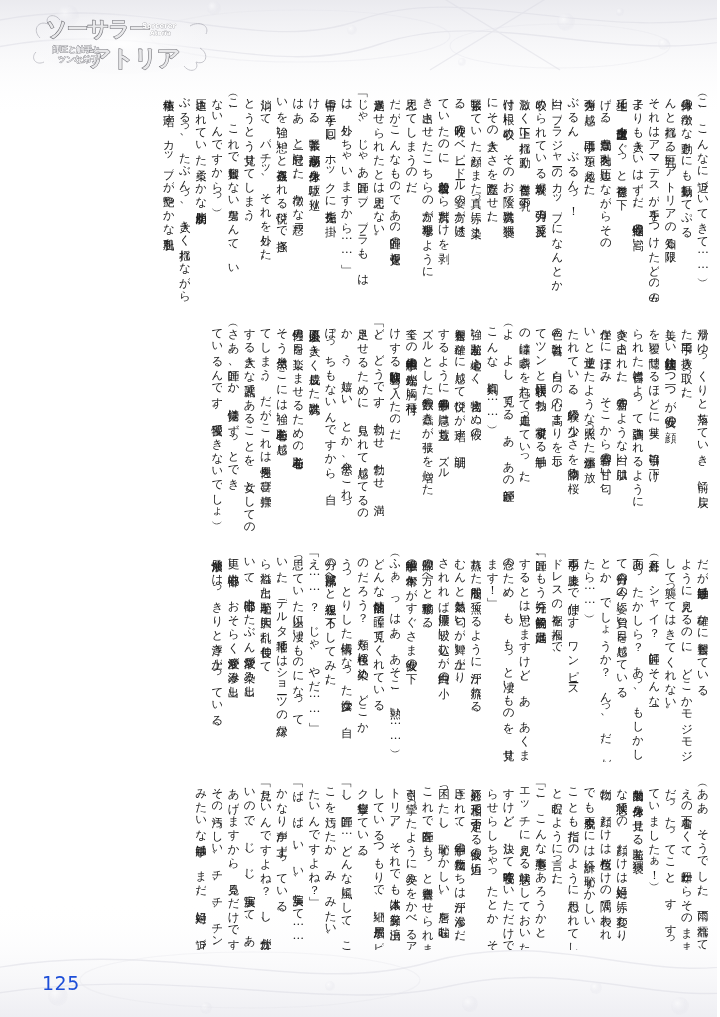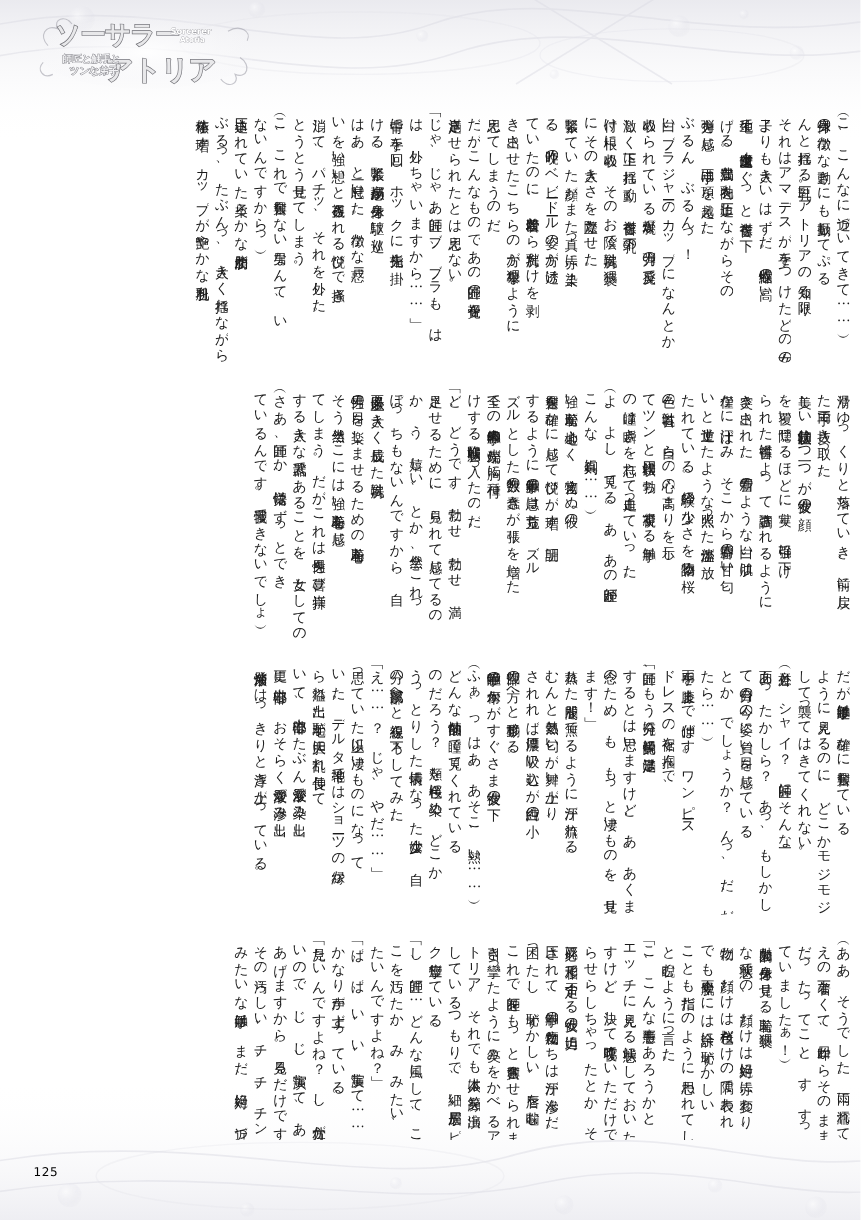--- a/index.html
+++ b/index.html
@@ -88,25 +88,25 @@
   }
 
   #block-1 { left: 36px; top: 90px;  width: 672px; height: 212px; }
   #block-2 { left: 36px; top: 320px; width: 672px; height: 212px; }
   #block-3 { left: 36px; top: 550px; width: 672px; height: 212px; }
   #block-4 { left: 36px; top: 780px; width: 672px; height: 170px; }
 
   
   #page-number {
     position: absolute;
-    left: 28px;
+    left: 42px;
     top: 972px;
     font-family: "DejaVu Sans", sans-serif;
-    font-size: 10px;
-    color: #000000;
+    font-size: 19px;
+    color: #1d4ed8;
     letter-spacing: 0.5px;
     z-index: 3;
   }
 </style>
 </head>
 <body>
 
 <div id="page">
 
   <div id="watermark">

